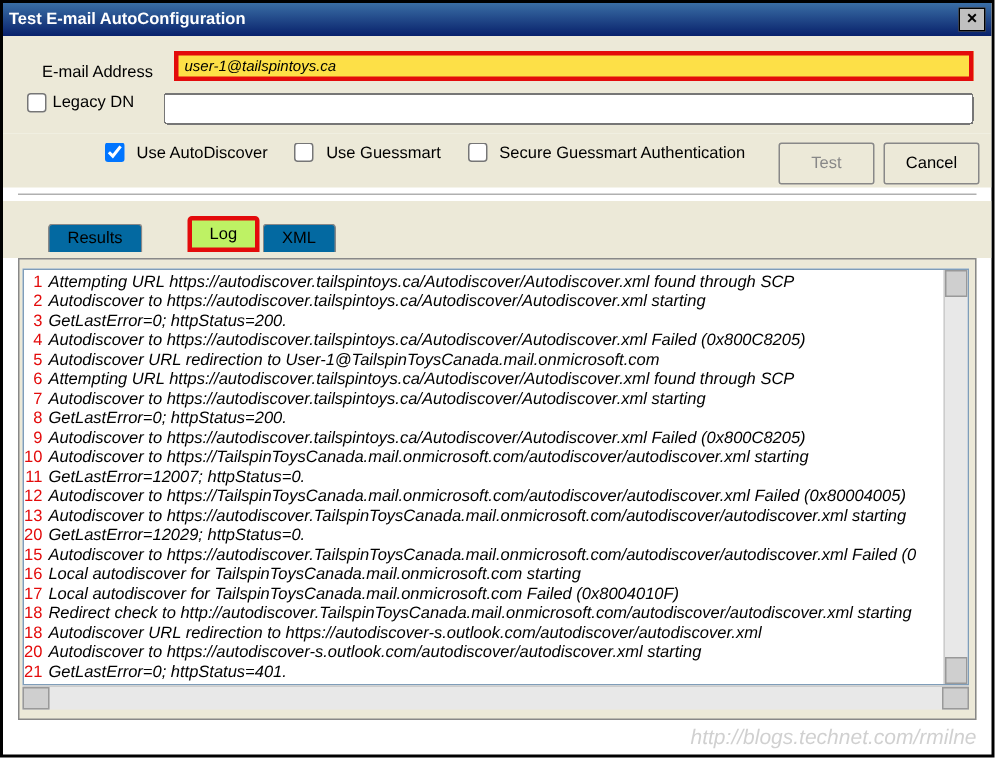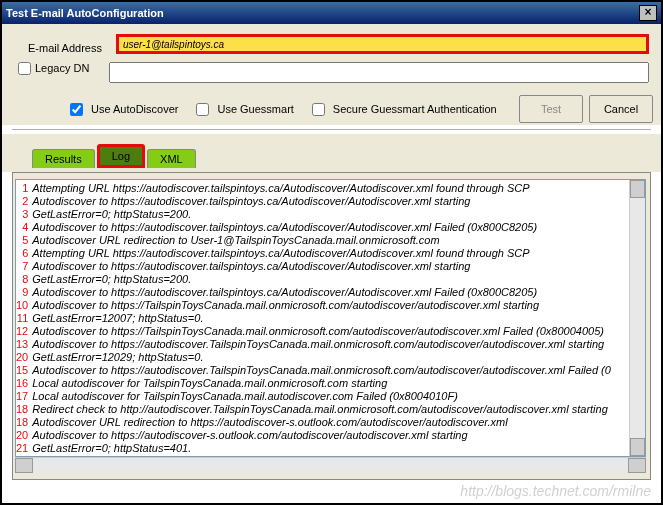--- a/index.html
+++ b/index.html
@@ -61,21 +61,21 @@
     font-style: italic;
   }
   .cb-label { margin-right: 14px; }
   .checkbox-row {
     display: flex;
     align-items: flex-start;
     margin: 6px 0 0 2px;
   }
   .options-row {
     display: flex;
-    align-items: center;
+    align-items: flex-start;
     justify-content: flex-end;
     padding: 6px 8px 2px 8px;
     background: #ece9d8;
   }
   .opt-spread {
     display: flex;
     align-items: center;
     flex: 1;
     padding-left: 60px;
     gap: 4px;
@@ -102,32 +102,33 @@
   }
   .tabs {
     display: flex;
     align-items: flex-end;
   }
   .tab {
     padding: 3px 12px;
     border: 1px solid #888;
     border-bottom: none;
     margin-right: 2px;
-    background: #84cc16;
+    background: #0369a1;
     font-size: 11px;
     cursor: default;
     border-top-left-radius: 3px;
     border-top-right-radius: 3px;
     position: relative;
   }
   .tab.active {
-    background: #4d7c0f;
+    background: #bef264;
     z-index: 2;
     border: 3px solid #e30b0b;
     border-bottom: 3px solid #e30b0b;
+    margin-left: 28px;
   }
   .log-container {
     margin: 0 10px 10px 10px;
     border: 1px solid #888;
     background: #ece9d8;
     padding: 6px 4px 6px 2px;
   }
   .log-inner {
     display: flex;
     border: 1px solid #7f9db9;
@@ -278,21 +279,21 @@
         <div>Autodiscover to https://autodiscover.tailspintoys.ca/Autodiscover/Autodiscover.xml starting</div>
         <div>GetLastError=0; httpStatus=200.</div>
         <div>Autodiscover to https://autodiscover.tailspintoys.ca/Autodiscover/Autodiscover.xml Failed (0x800C8205)</div>
         <div>Autodiscover to https://TailspinToysCanada.mail.onmicrosoft.com/autodiscover/autodiscover.xml starting</div>
         <div>GetLastError=12007; httpStatus=0.</div>
         <div>Autodiscover to https://TailspinToysCanada.mail.onmicrosoft.com/autodiscover/autodiscover.xml Failed (0x80004005)</div>
         <div>Autodiscover to https://autodiscover.TailspinToysCanada.mail.onmicrosoft.com/autodiscover/autodiscover.xml starting</div>
         <div>GetLastError=12029; httpStatus=0.</div>
         <div>Autodiscover to https://autodiscover.TailspinToysCanada.mail.onmicrosoft.com/autodiscover/autodiscover.xml Failed (0</div>
         <div>Local autodiscover for TailspinToysCanada.mail.onmicrosoft.com starting</div>
-        <div>Local autodiscover for TailspinToysCanada.mail.autodiscover.com Failed (0x8004010F)</div>
+        <div>Local autodiscover for TailspinToysCanada.mail.onmicrosoft.com Failed (0x8004010F)</div>
         <div>Redirect check to http://autodiscover.TailspinToysCanada.mail.onmicrosoft.com/autodiscover/autodiscover.xml starting</div>
         <div>Autodiscover URL redirection to https://autodiscover-s.outlook.com/autodiscover/autodiscover.xml</div>
         <div>Autodiscover to https://autodiscover-s.outlook.com/autodiscover/autodiscover.xml starting</div>
         <div>GetLastError=0; httpStatus=401.</div>
       </div>
     <div class="scrollv"></div>
   </div>
   <div class="scrollh"></div>
 </div>
 

